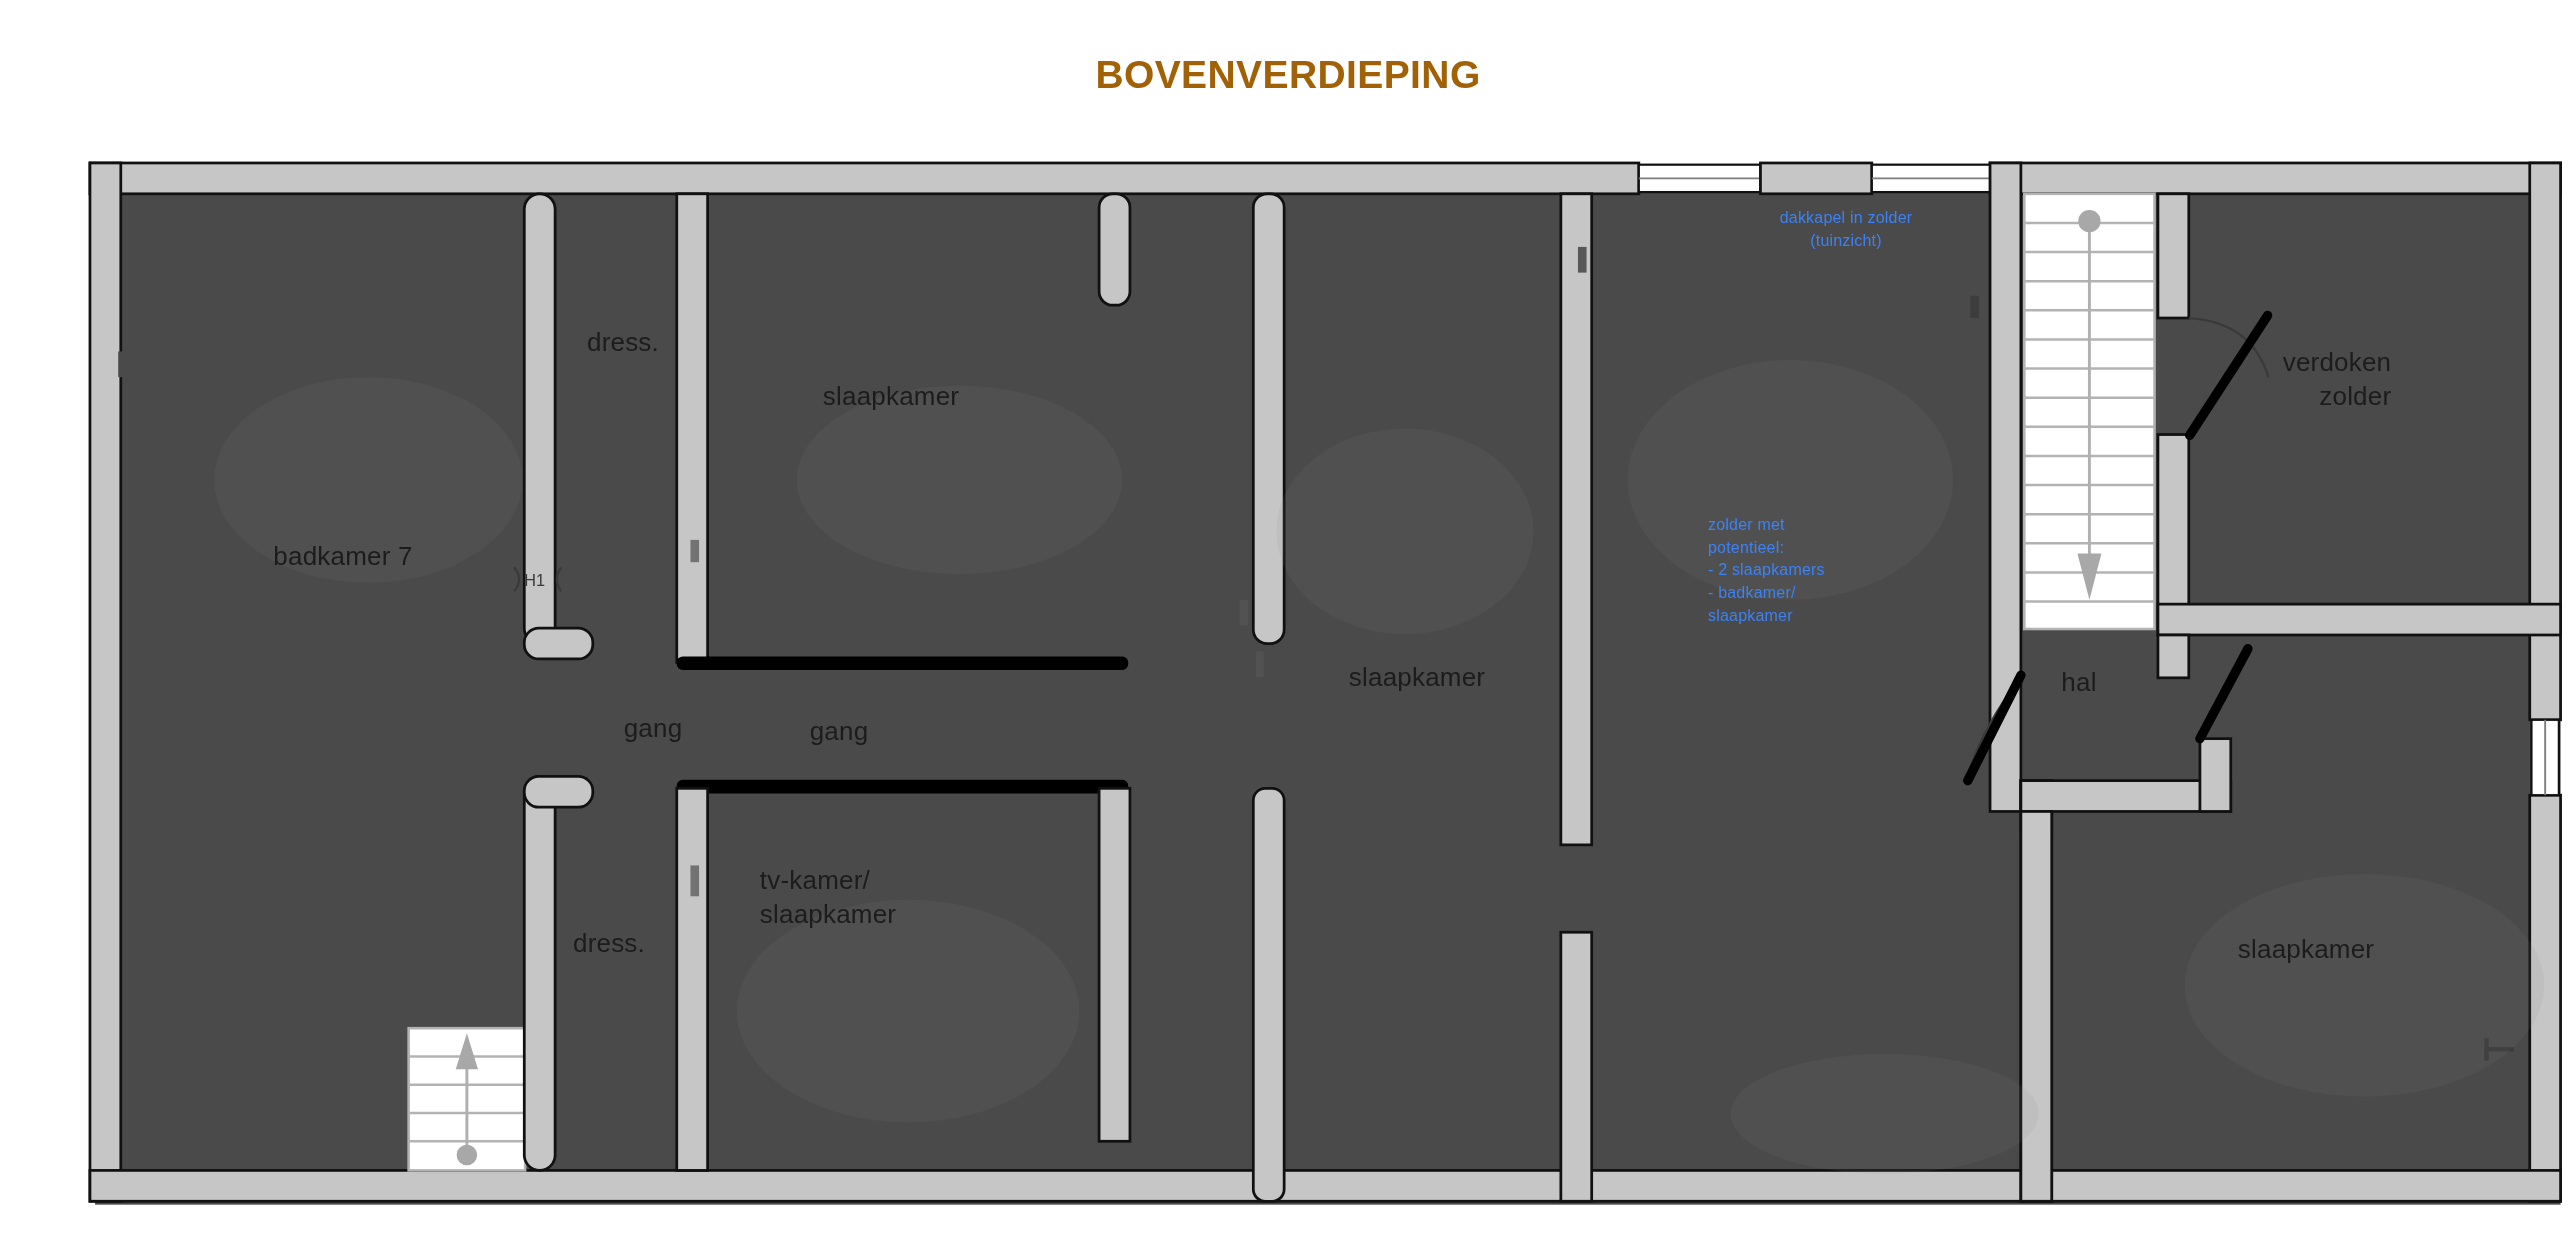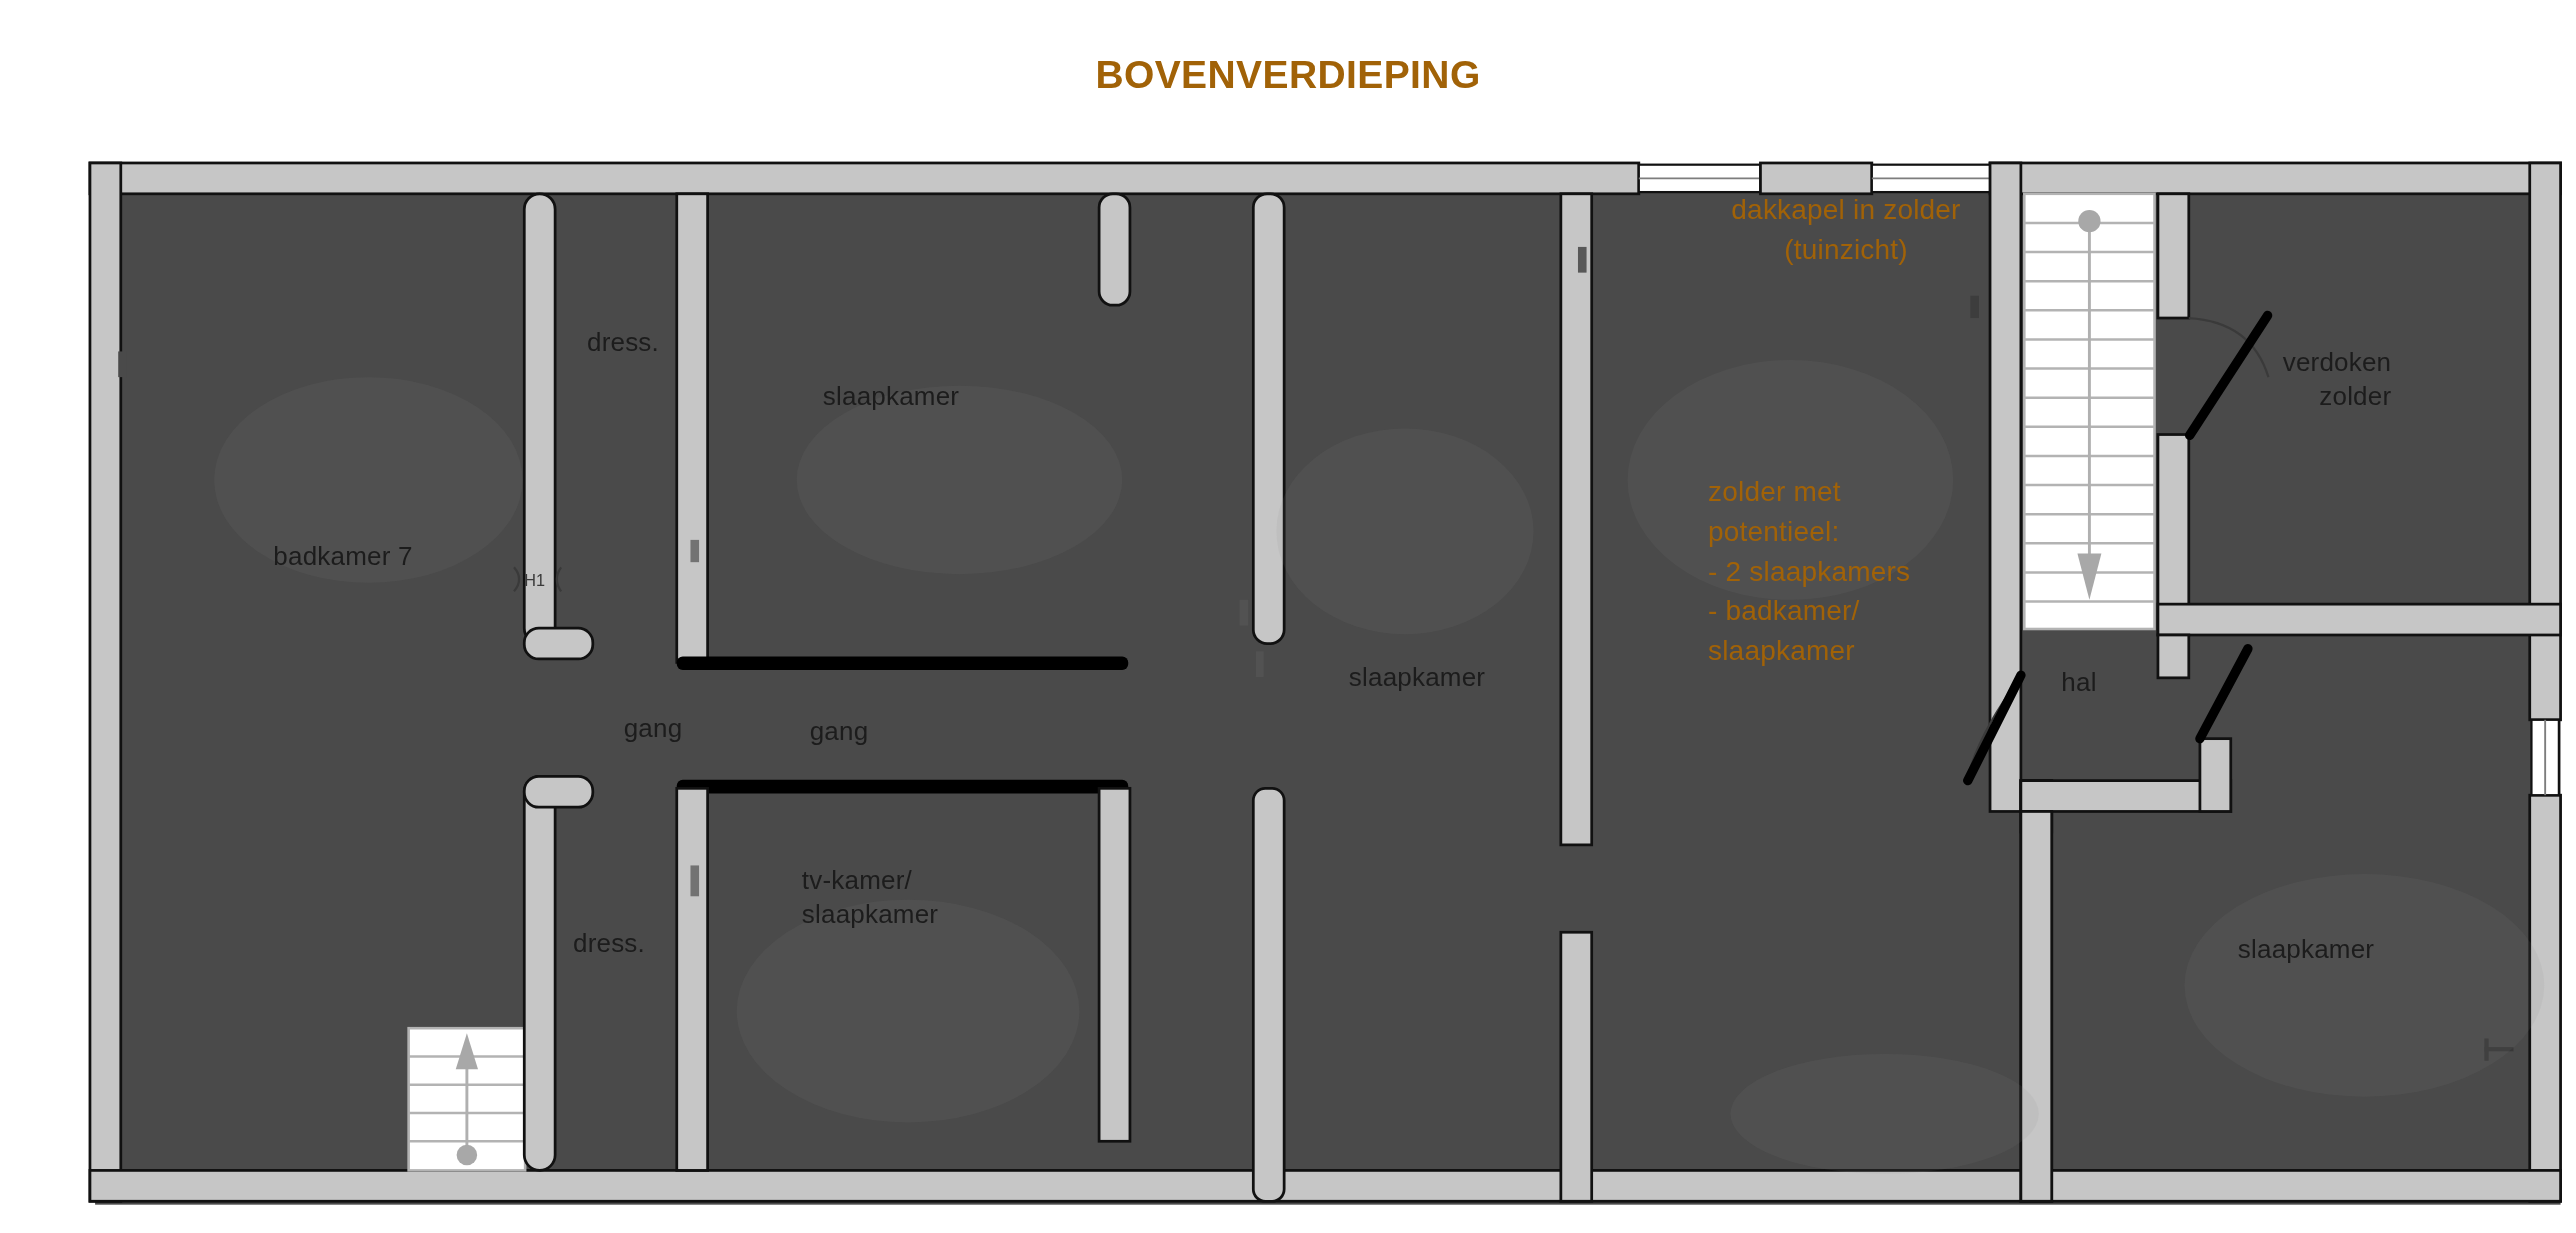--- a/index.html
+++ b/index.html
@@ -35,22 +35,22 @@
     position: absolute;
     color: #1c1c1c;
     font-size: 26px;
     line-height: 1.30;
     text-align: left;
     white-space: pre-line;
     letter-spacing: 0.2px;
   }
   .note-block {
     position: absolute;
-    color: #a16207;
-    font-size: 28px;
+    color: #3b82f6;
+    font-size: 16px;
     line-height: 1.42;
     text-align: left;
     white-space: pre-line;
     letter-spacing: 0.2px;
   }
   .note-center {
     text-align: center;
   }
 </style>
 </head>
@@ -287,21 +287,21 @@
   <div class="room-label" style="left:623px; top:343px; transform:translate(-50%,-50%);">dress.</div>
 
   <div class="room-label" style="left:891px; top:397px; transform:translate(-50%,-50%);">slaapkamer</div>
 
   <div class="room-label" style="left:653px; top:729px; transform:translate(-50%,-50%);">gang</div>
 
   <div class="room-label" style="left:839px; top:732px; transform:translate(-50%,-50%);">gang</div>
 
   <div class="room-label" style="left:609px; top:944px; transform:translate(-50%,-50%);">dress.</div>
 
-  <div class="room-label" style="left:870px; top:898px; transform:translate(-50%,-50%);">tv-kamer/
+  <div class="room-label" style="left:828px; top:898px; transform:translate(-50%,-50%);">tv-kamer/
 slaapkamer</div>
 
   <div class="room-label" style="left:1417px; top:678px; transform:translate(-50%,-50%);">slaapkamer</div>
 
   <div class="room-label" style="left:2079px; top:683px; transform:translate(-50%,-50%);">hal</div>
 
   <div class="room-label" style="left:2337px; top:380px; transform:translate(-50%,-50%); text-align:right;">verdoken
 zolder</div>
 
   <div class="room-label" style="left:2306px; top:950px; transform:translate(-50%,-50%);">slaapkamer</div>

